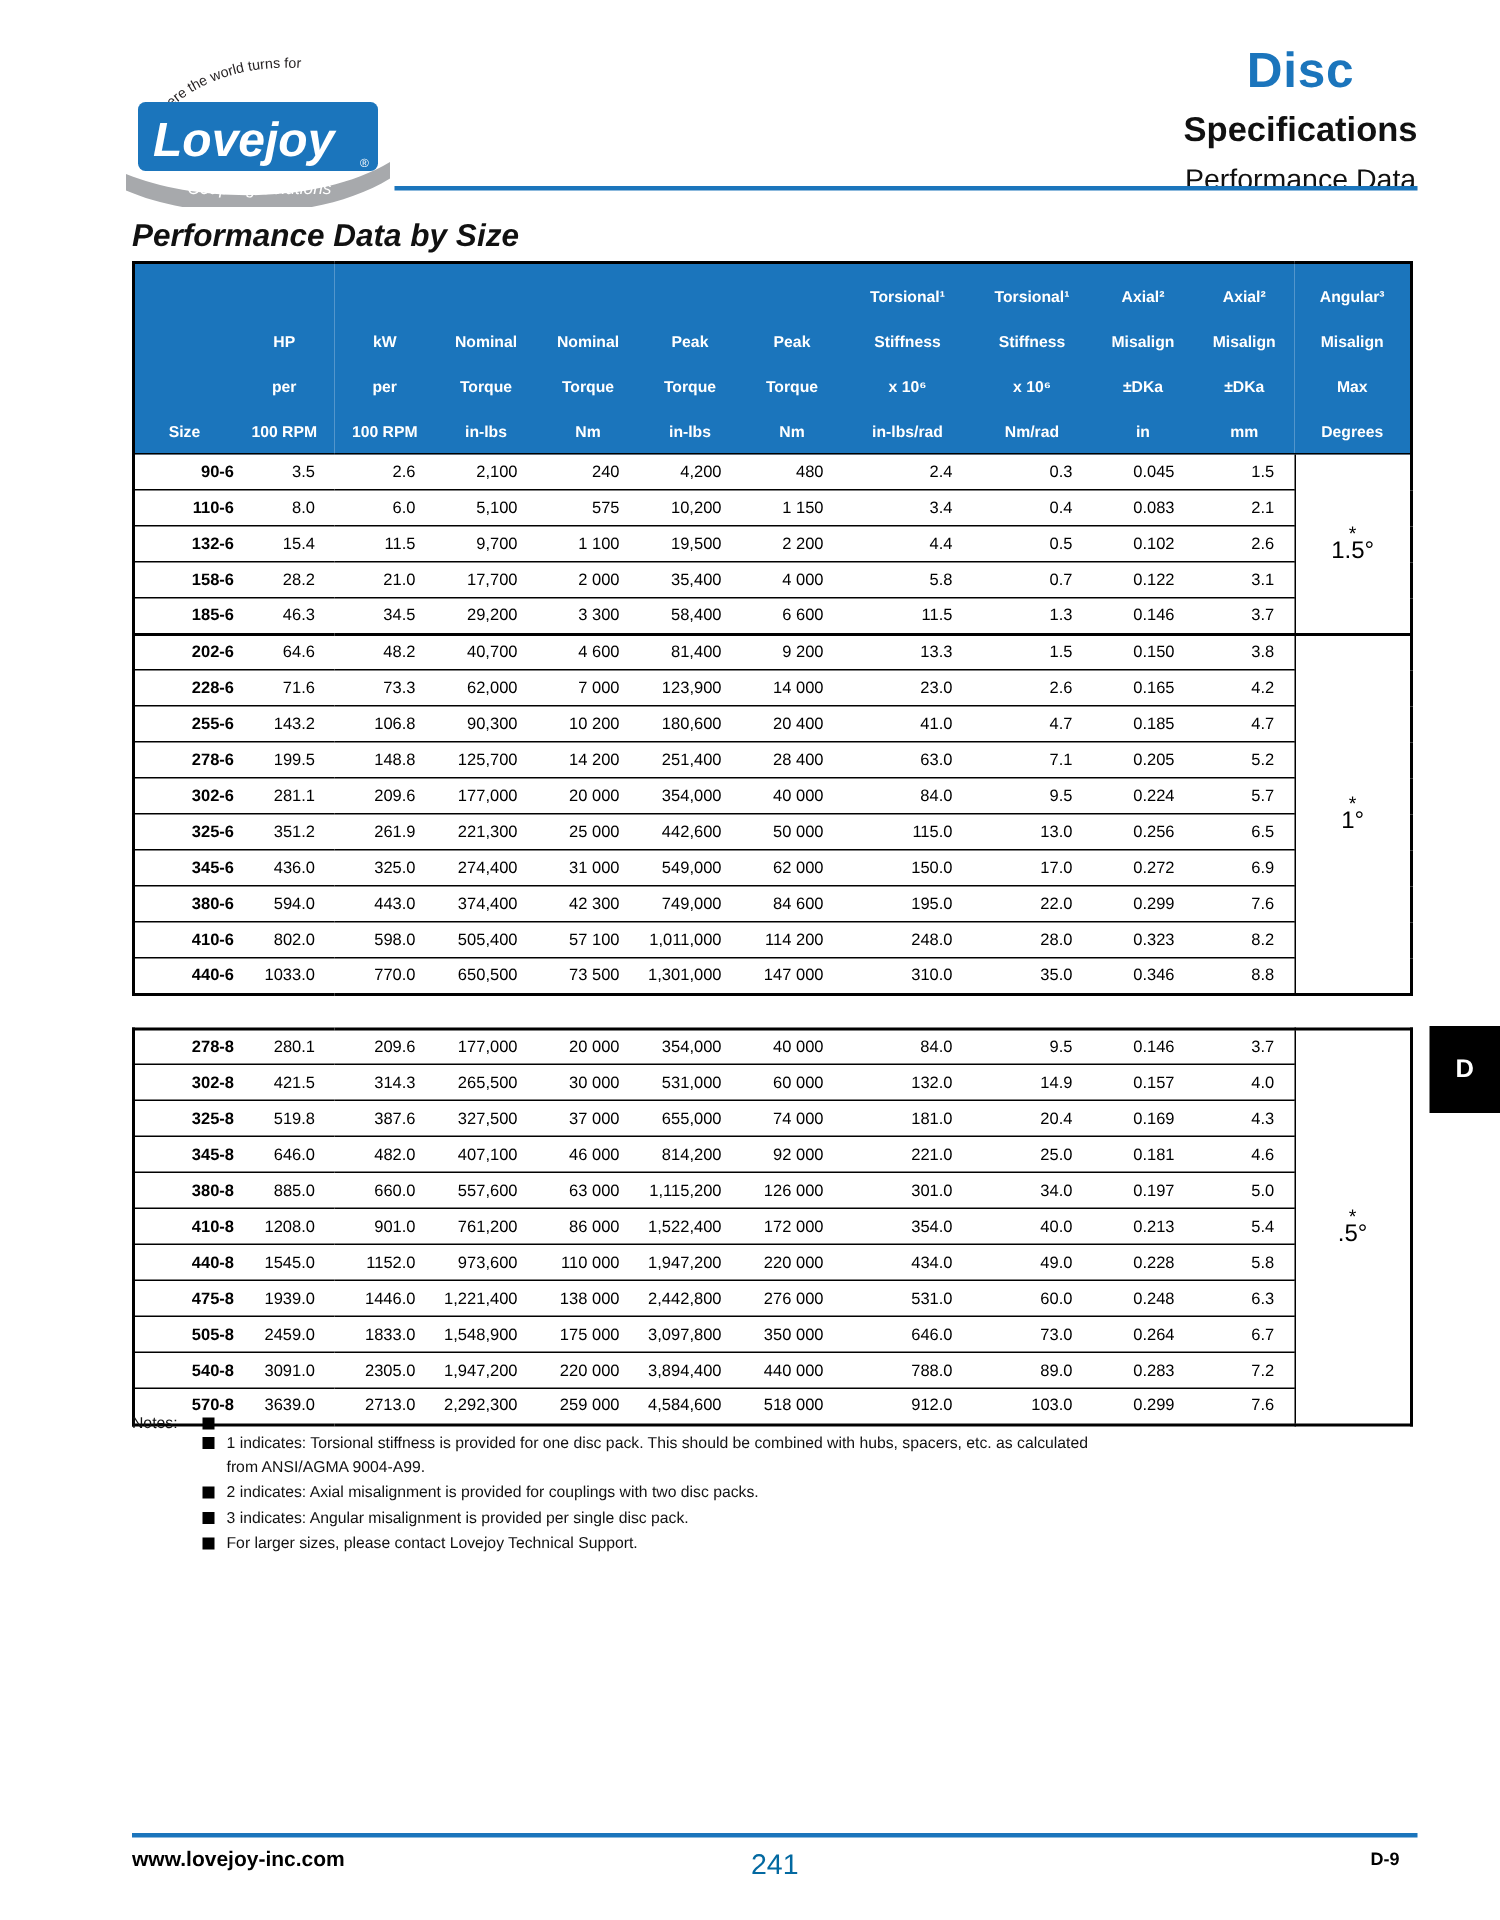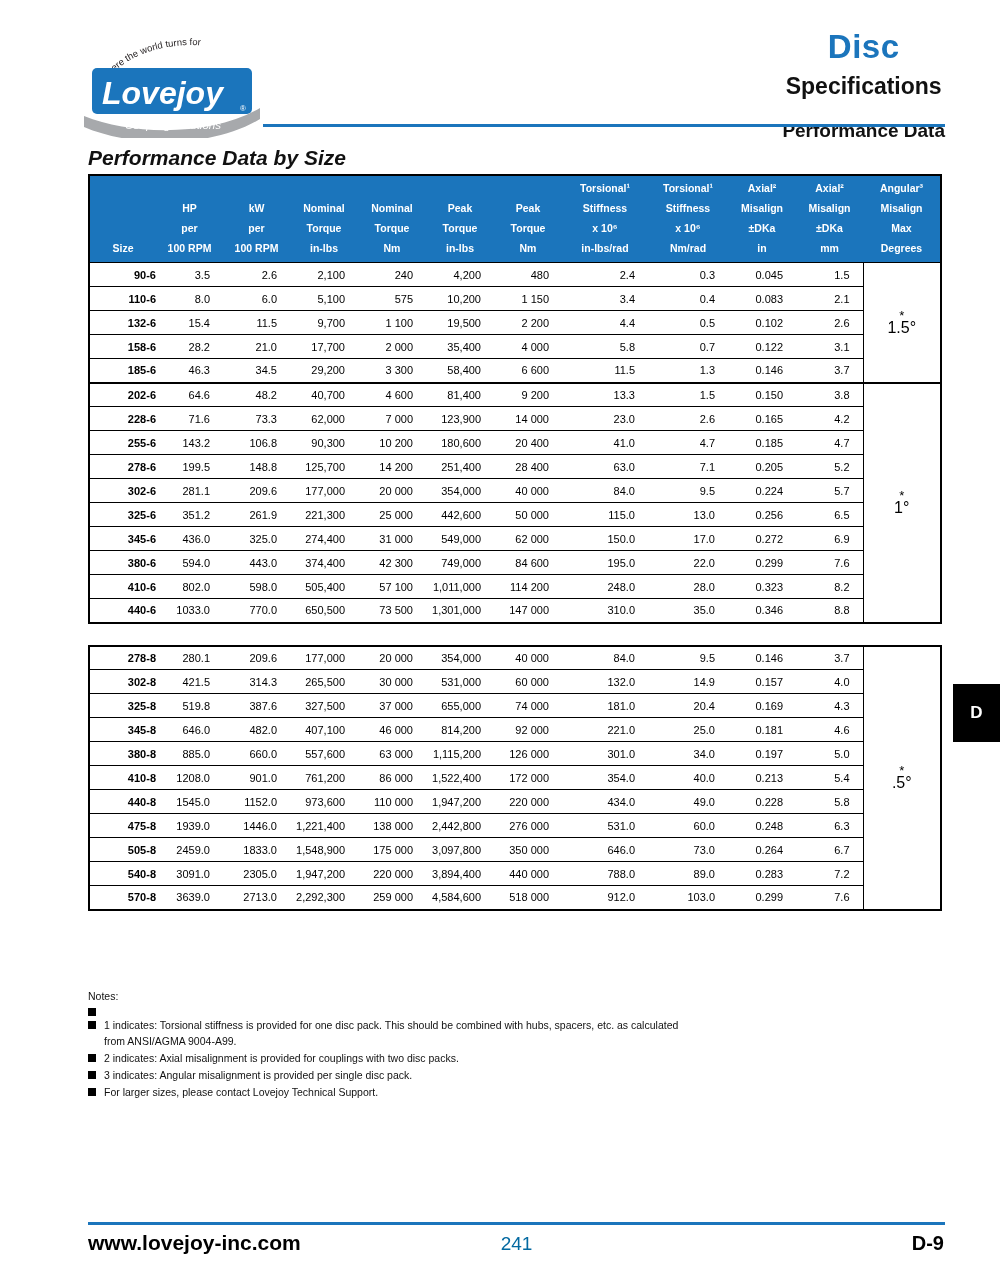--- a/index.html
+++ b/index.html
@@ -5,74 +5,74 @@
   * { margin:0; padding:0; box-sizing:border-box; }
   html,body { background:#e8e8e8; }
   body { font-family:"Liberation Sans","DejaVu Sans",sans-serif; color:#111; }
   .page { position:relative; width:1000px; height:1280px; background:#fff; margin:0 auto; overflow:hidden; }
 
   
   .logo { position:absolute; left:78px; top:26px; width:190px; height:112px; }
   .titles { position:absolute; right:55px; top:30px; text-align:center; }
   .title-product { font-size:33px; font-weight:bold; color:#1b75bc; line-height:1.05; letter-spacing:0.5px; }
   .title-sub1 { font-size:23px; font-weight:bold; color:#111; margin-top:9px; line-height:1.1; }
-  .title-sub2 { font-size:19px; font-weight:bold; color:#111; margin-top:22px; line-height:1.1; }
+  .title-sub2 { font-size:19px; font-weight:normal; color:#111; margin-top:12px; line-height:1.1; }
   .header-rule { position:absolute; left:263px; right:55px; top:124px; height:3px; background:#1b75bc; }
 
   .section-heading { position:absolute; left:88px; top:146px; font-size:21px; font-weight:bold; font-style:italic; color:#111; }
 
   
   .table-wrap { position:absolute; left:88px; top:174px; width:856px; }
   table.perf-table { border-collapse:collapse; table-layout:fixed; width:852px; border:2px solid #000; background:#fff; }
   table.perf-table.second { margin-top:21px; }
   col.c0{width:67px} col.c1{width:67px} col.c2{width:67px} col.c3{width:68px}
   col.c4{width:68px} col.c5{width:68px} col.c6{width:68px} col.c7{width:86px}
   col.c8{width:80px} col.c9{width:68px} col.c10{width:67px} col.c11{width:78px}
 
   .perf-table thead th {
     background:#1b75bc; color:#fff; font-weight:bold; font-size:10.5px;
     vertical-align:bottom; text-align:center; padding:2px 1px 4px;
     border-bottom:1px solid #000;
   }
-  .perf-table thead th div { line-height:20px; white-space:nowrap; }
+  .perf-table thead th div { line-height:20px; white-space:nowrap;margin-top:10px; }
 
   .perf-table td {
     height:24px; font-size:11px; color:#000; vertical-align:middle;
     border-top:1px solid #000; background:#fff;
   }
   .perf-table tbody tr:first-child td { border-top:none; }
   .perf-table tr.group-start td { border-top:2px solid #000; }
 
   td.size-cell { font-weight:bold; text-align:right; }
   td.value-cell { text-align:right; padding-right:13px; white-space:nowrap; }
   td.angular-cell { text-align:center; border-left:1px solid #000; }
   .ang-marker { font-size:13px; line-height:11px; }
   .ang-value { font-size:16px; line-height:14px; }
 
   
-  .notes { position:absolute; left:88px; top:988px; display:flex;flex-direction:column; }
+  .notes { position:absolute; left:88px; top:941px; display:flex; }
   .notes-label { font-size:10.5px; font-weight:normal; width:47px; line-height:16px; }
   .notes-list { }
   .note-item { display:flex; margin-bottom:1px; }
   .bullet { width:8px; height:8px; background:#000; flex:none; margin:4px 8px 0 0; }
   .note-text { font-size:10.5px; line-height:16px; max-width:585px; }
 
   
   .side-tab {
     position:absolute; right:0; top:684px; width:47px; height:58px; background:#000;
     color:#fff; font-size:17px; font-weight:bold;
     display:flex; align-items:center; justify-content:center;
   }
 
   
   .footer-rule { position:absolute; left:88px; right:55px; top:1222px; height:3px; background:#1b75bc; }
   .footer-text { position:absolute; left:88px; right:55px; top:1231px; height:24px; }
-  .footer-website { position:absolute; left:0; top:0; font-size:21px; font-weight:bold; color:#000; }
+  .footer-website { position:absolute; left:0; top:0; font-size:14px; font-weight:bold; color:#000; }
   .footer-pageno { position:absolute; left:50%; transform:translateX(-50%); top:2px; font-size:19px; color:#0369a1; }
-  .footer-code { position:absolute; right:1px; top:1px; font-size:20px; font-weight:bold; color:#000; }
+  .footer-code { position:absolute; right:12px; top:1px; font-size:12px; font-weight:bold; color:#000; }
 </style>
 </head>
 <body>
 
 <div class="page">
 
   <svg class="logo" viewBox="0 0 190 112">
     <defs>
       <path id="arcpath" d="M 26,58 C 52,18 122,8 172,32" fill="none"></path>
     </defs>

